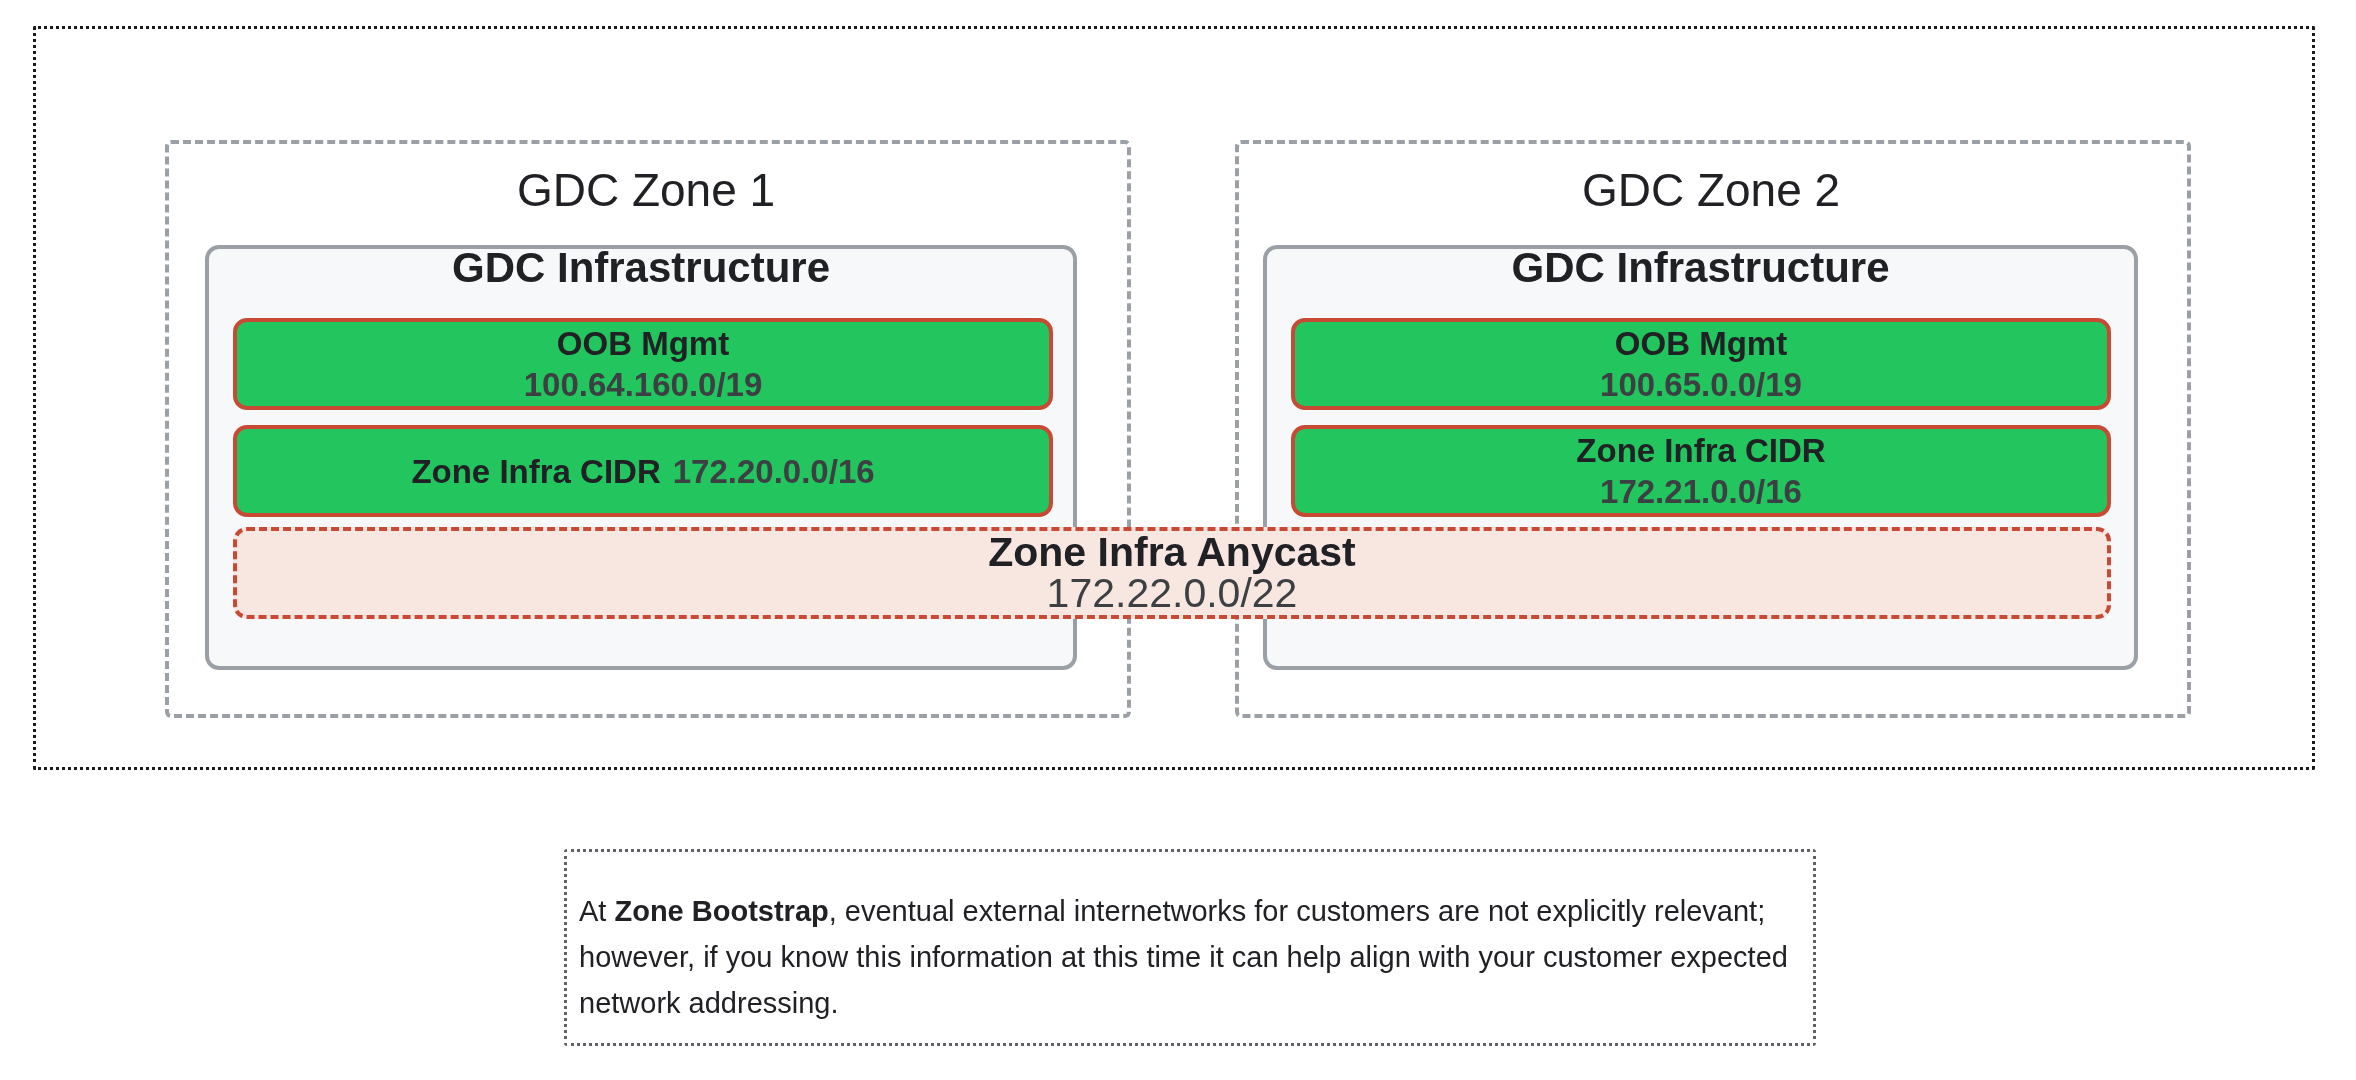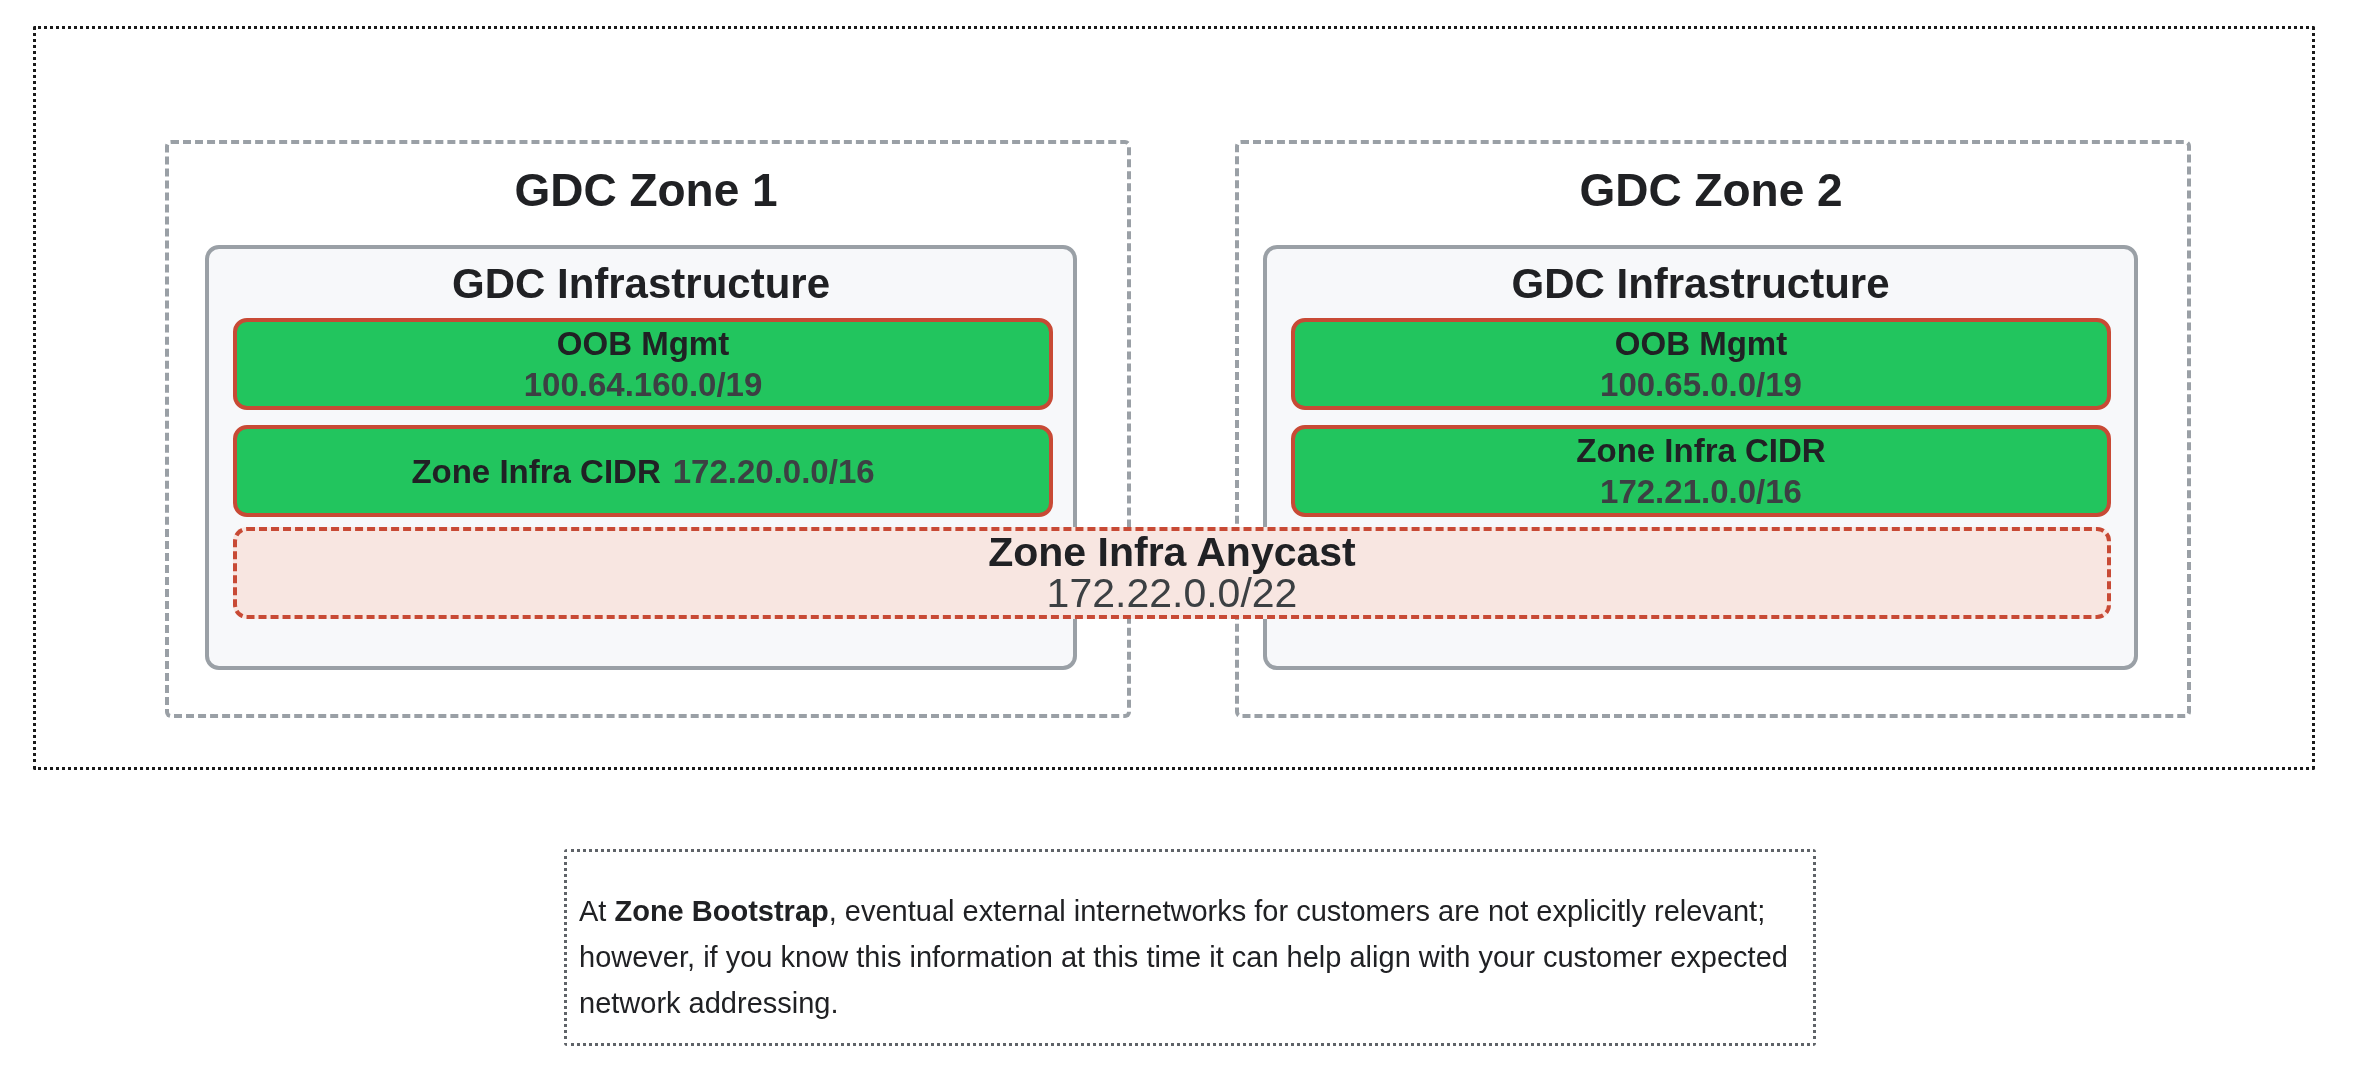--- a/index.html
+++ b/index.html
@@ -40,37 +40,37 @@
     border-radius: 6px;
     height: 570px;
     top: 140px;
   }
   .zone-1 { left: 165px; width: 958px; }
   .zone-2 { left: 1235px; width: 948px; }
   .zone-title {
     top: 163px;
     text-align: center;
     font-size: 46px;
-    font-weight: bold;
+    font-weight: normal;
   }
   .zone-title-1 { left: 165px; width: 962px; }
   .zone-title-2 { left: 1235px; width: 952px; }
 
   
   .infra-box {
     top: 245px;
     height: 417px;
     background: #f7f8fa;
     border: 4px solid #9aa0a6;
     border-radius: 14px;
   }
   .infra-1 { left: 205px; width: 864px; }
   .infra-2 { left: 1263px; width: 867px; }
   .infra-title {
-    top: 260px;
+    top: 244px;
     text-align: center;
     font-size: 42px;
     font-weight: bold;
   }
   .infra-title-1 { left: 205px; width: 872px; }
   .infra-title-2 { left: 1263px; width: 875px; }
 
   
   .red-box {
     background: #22c55e;

